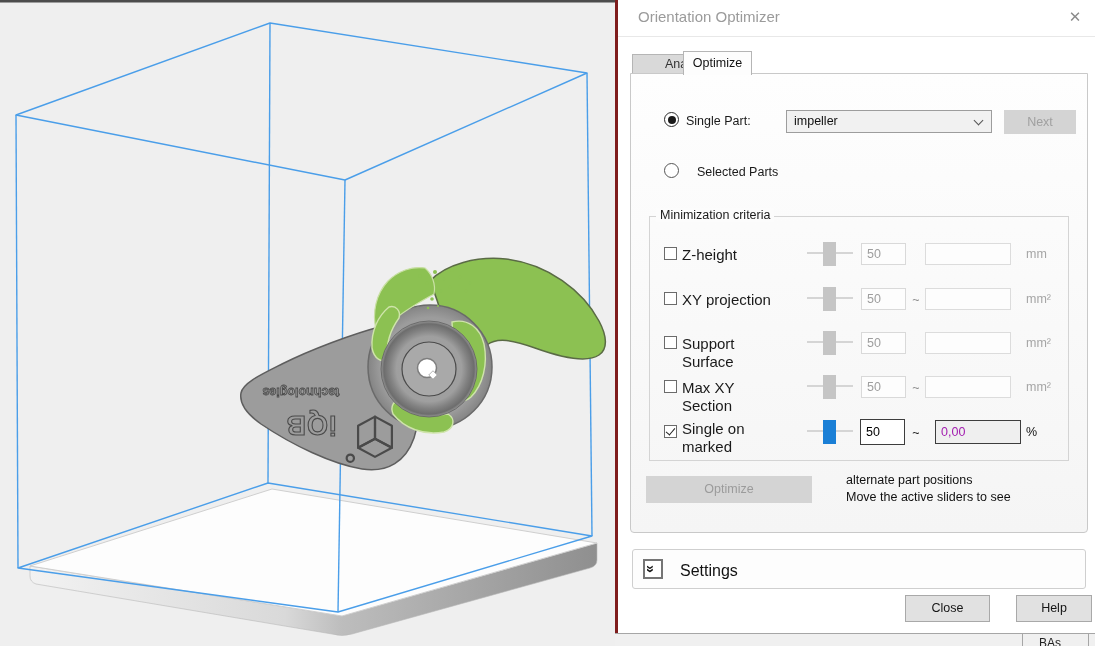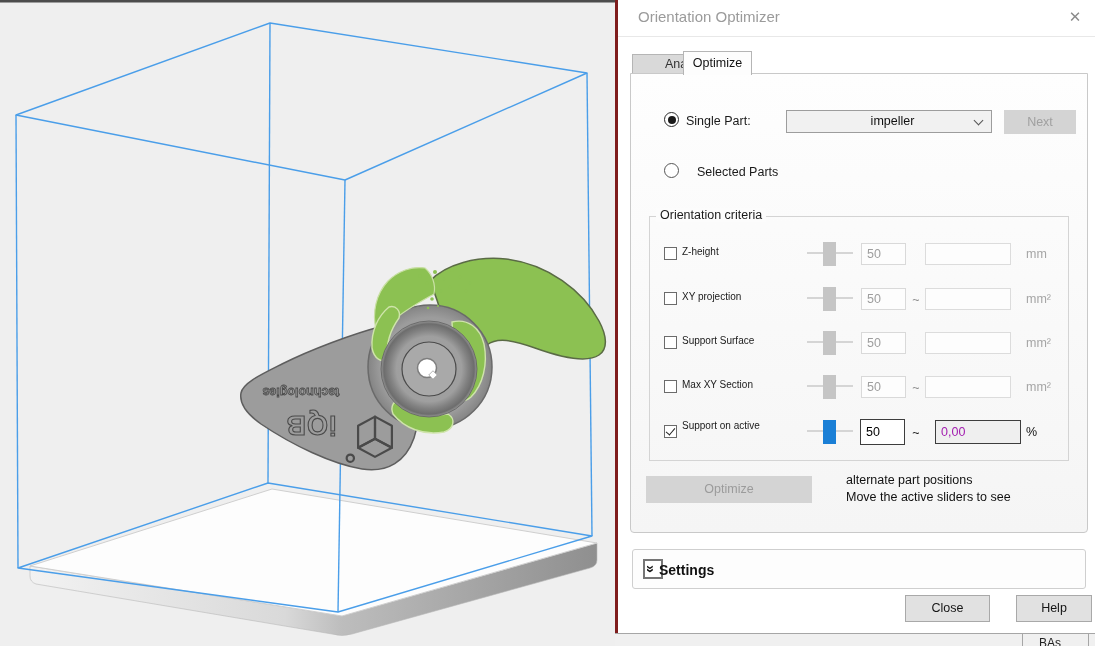--- a/index.html
+++ b/index.html
@@ -24,32 +24,32 @@
   .radio{position:absolute;width:15px;height:15px;border:1px solid #565656;border-radius:50%;background:#fff;}
   .radio.selected{border:1.5px solid #2b2b2b;}
   .radio.selected::after{content:"";position:absolute;left:50%;top:50%;width:8px;height:8px;margin:-4px 0 0 -4px;border-radius:50%;background:#1a1a1a;}
   .rlabel{position:absolute;font-size:12.5px;color:#1a1a1a;}
 
   #radio-single{left:33px;top:38px;}
   #label-single{left:55px;top:40px;}
   #radio-selected{left:33px;top:89px;}
   #label-selected{left:66px;top:91px;}
 
-  #combo{position:absolute;left:155px;top:36px;width:206px;height:23px;background:#f1f1f1;border:1px solid #9d9d9d;font-size:12.5px;color:#111;line-height:21px;padding-left:7px;cursor:default;text-align:center;}
+  #combo{position:absolute;left:155px;top:36px;width:206px;height:23px;background:#f1f1f1;border:1px solid #9d9d9d;font-size:12.5px;color:#111;line-height:21px;padding-left:7px;cursor:default;}
   #combo .chev{position:absolute;right:9px;top:6px;width:7px;height:7px;border-right:1.5px solid #555;border-bottom:1.5px solid #555;transform:rotate(45deg);}
   #next-btn{position:absolute;left:373px;top:36px;width:72px;height:24px;background:#d4d4d4;color:#a0a0a0;font-size:12.5px;text-align:center;line-height:24px;}
 
   #critgroup{position:absolute;left:18px;top:142px;width:420px;height:245px;border:1px solid #d4d4d4;}
   #critgroup .legend{position:absolute;left:6px;top:-9px;padding:0 4px;background:#fcfcfc;font-size:12.5px;color:#1a1a1a;}
 
   .crit-row{position:absolute;left:0;width:100%;height:28px;}
   .crit-row.r1{top:23px;} .crit-row.r2{top:68px;} .crit-row.r3{top:112px;} .crit-row.r4{top:156px;} .crit-row.r5{top:201px;}
   .cb{position:absolute;left:14px;top:7px;width:13px;height:13px;border:1px solid #6b6b6b;background:#fff;}
   .cb.checked::after{content:"";position:absolute;left:3px;top:0px;width:4px;height:8px;border-right:1.6px solid #222;border-bottom:1.6px solid #222;transform:rotate(40deg);}
-  .cb-label{position:absolute;left:32px;top:6px;width:92px;font-size:10px;line-height:1.18;color:#1a1a1a;}
+  .cb-label{position:absolute;left:32px;top:6px;width:92px;font-size:15px;line-height:1.18;color:#1a1a1a;}
   .crit-row.r5 .cb-label{top:2px;}
   .slider{position:absolute;left:157px;top:0;width:46px;height:28px;cursor:pointer;}
   .slider .track{position:absolute;left:0;top:12px;width:46px;height:2px;background:#f0f0f0;border:1px solid #d5d5d5;}
   .slider .thumb{position:absolute;left:16px;top:2px;width:13px;height:24px;background:#c5c5c5;}
   .crit-row.r5 .slider .thumb{background:#1a7fd6;}
   .field{position:absolute;top:3px;height:22px;font-size:12.5px;padding:0 5px;outline:none;}
   .f1{left:211px;width:45px;background:#fdfdfd;border:1px solid #d9d9d9;color:#9e9e9e;}
   .f2{left:275px;width:86px;background:#fdfdfd;border:1px solid #dcdcdc;color:#9e9e9e;}
   .crit-row.r5 .f1{left:210px;top:1px;height:26px;background:#fff;border:1px solid #3d3d3d;color:#000;}
   .crit-row.r5 .f2{left:285px;top:2px;height:24px;background:#efefef;border:1px solid #3d3d3d;color:#a21caf;}
@@ -57,21 +57,21 @@
   .crit-row.r5 .tilde{color:#222;}
   .unit{position:absolute;left:376px;top:7px;font-size:12.5px;color:#a6a6a6;}
   .crit-row.r5 .unit{color:#111;}
 
   #optimize-btn{position:absolute;left:15px;top:402px;width:166px;height:27px;background:#d4d4d4;color:#9b9b9b;font-size:12.5px;text-align:center;line-height:27px;}
   #hint{position:absolute;left:215px;top:398px;width:240px;font-size:12.5px;color:#111;line-height:1.38;}
 
   #settings-bar{position:absolute;left:14px;top:549px;width:454px;height:40px;background:#fdfdfd;border:1px solid #cfcfcf;border-radius:3px;cursor:pointer;}
   #settings-icon{position:absolute;left:10px;top:9px;width:20px;height:20px;border:2px solid #757575;background:#fff;}
   #settings-icon span{position:absolute;left:2px;top:1px;font-size:14px;font-weight:bold;color:#111;transform:rotate(90deg);line-height:14px;}
-  #settings-label{position:absolute;left:26px;top:12px;font-size:14px;color:#111;font-weight:bold;}
+  #settings-label{position:absolute;left:47px;top:12px;font-size:16px;color:#111;}
 
   .winbtn{position:absolute;top:595px;height:27px;background:#e1e1e1;border:1px solid #a9a9a9;color:#151515;font-size:12.5px;text-align:center;line-height:25px;cursor:pointer;}
   #close-btn{left:287px;width:85px;}
   #help-btn{left:398px;width:76px;}
 
   
   #understrip{position:absolute;left:615px;top:633px;width:480px;height:13px;background:#f0f0f0;border-top:1px solid #a6a6a6;overflow:hidden;}
   #understrip .vline{position:absolute;top:0;width:0;height:13px;border-left:1px solid #a6a6a6;}
   #understrip .txt{position:absolute;left:424px;top:2px;font-size:12px;color:#222;}
 </style>
@@ -195,21 +195,21 @@
       <div id="combo">
         <span>impeller</span>
         <span class="chev"></span>
       </div>
       <div id="next-btn">Next</div>
 
       <div class="radio" id="radio-selected"></div>
       <div class="rlabel" id="label-selected">Selected Parts</div>
 
       <div id="critgroup">
-        <div class="legend">Orientation criteria</div>
+        <div class="legend">Minimization criteria</div>
 
         <div class="crit-row r1">
           <div class="cb"></div>
           <div class="cb-label">Z-height</div>
           <div class="slider">
               <div class="track"></div>
               <div class="thumb"></div>
             </div>
           <input class="field f1" readonly="" value="50" style="">
           <div class="tilde"></div>
@@ -251,21 +251,21 @@
               <div class="thumb"></div>
             </div>
           <input class="field f1" readonly="" value="50" style="">
           <div class="tilde">~</div>
           <input class="field f2" readonly="" value="" style="">
           <div class="unit">mm²</div>
         </div>
 
         <div class="crit-row r5">
           <div class="cb checked"></div>
-          <div class="cb-label">Support on active</div>
+          <div class="cb-label">Single on marked</div>
           <div class="slider">
               <div class="track"></div>
               <div class="thumb"></div>
             </div>
           <input class="field f1" readonly="" value="50" style="">
           <div class="tilde">~</div>
           <input class="field f2" readonly="" value="0,00" style="">
           <div class="unit">%</div>
         </div>
       </div>

